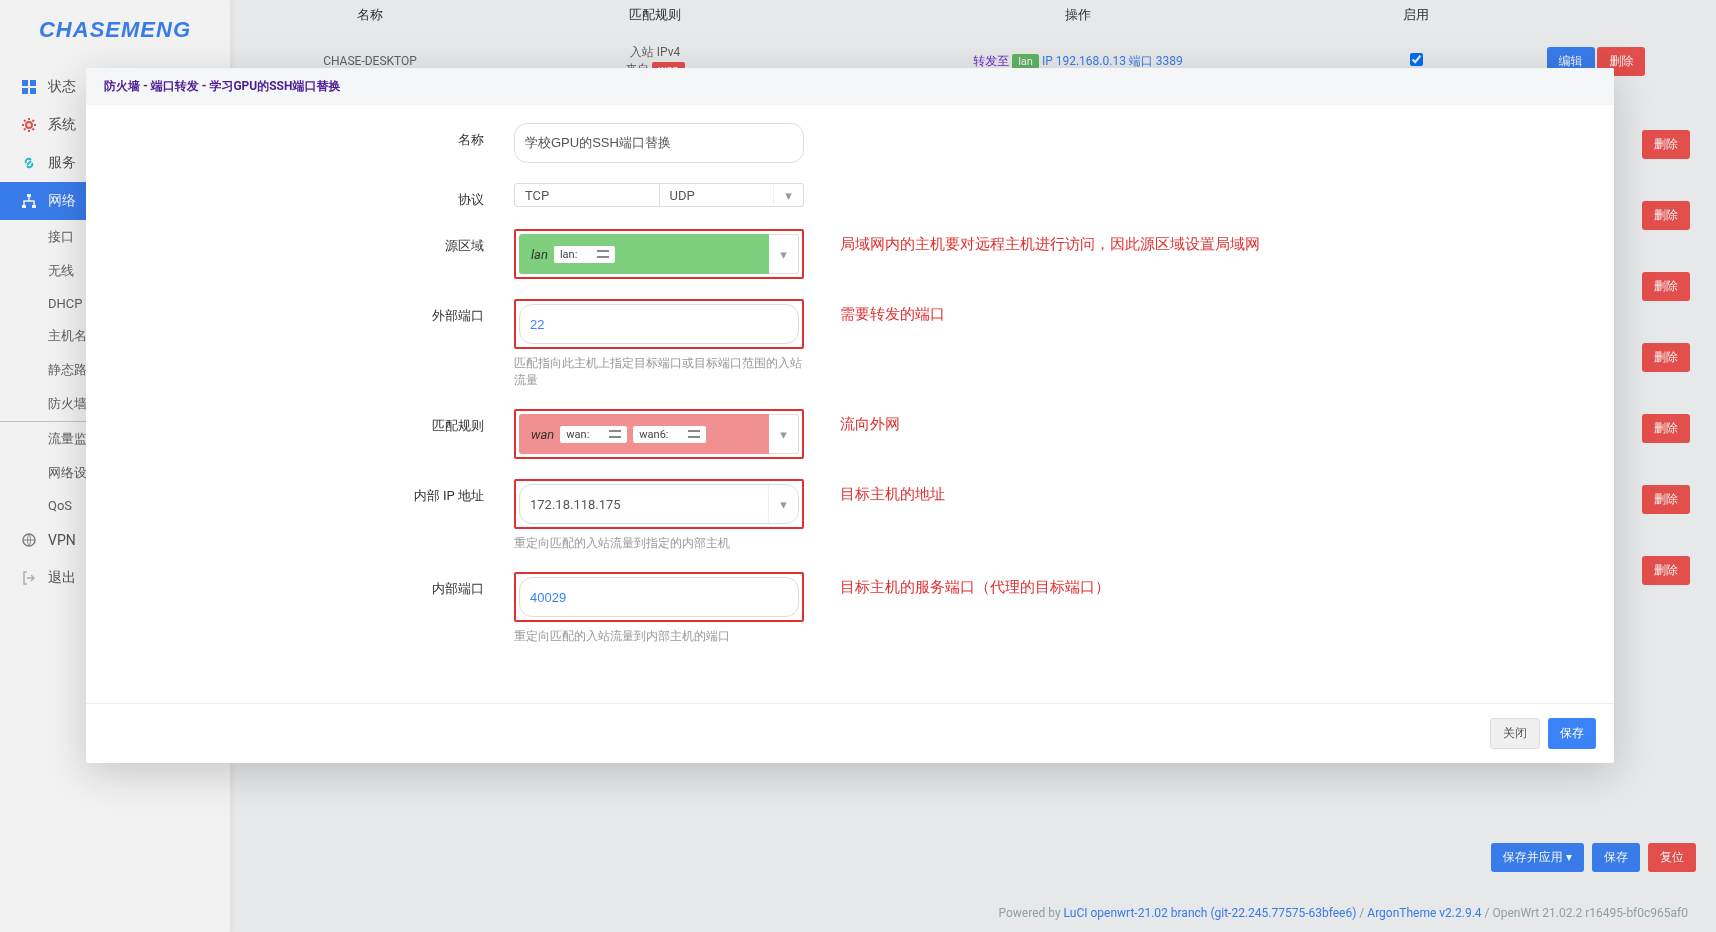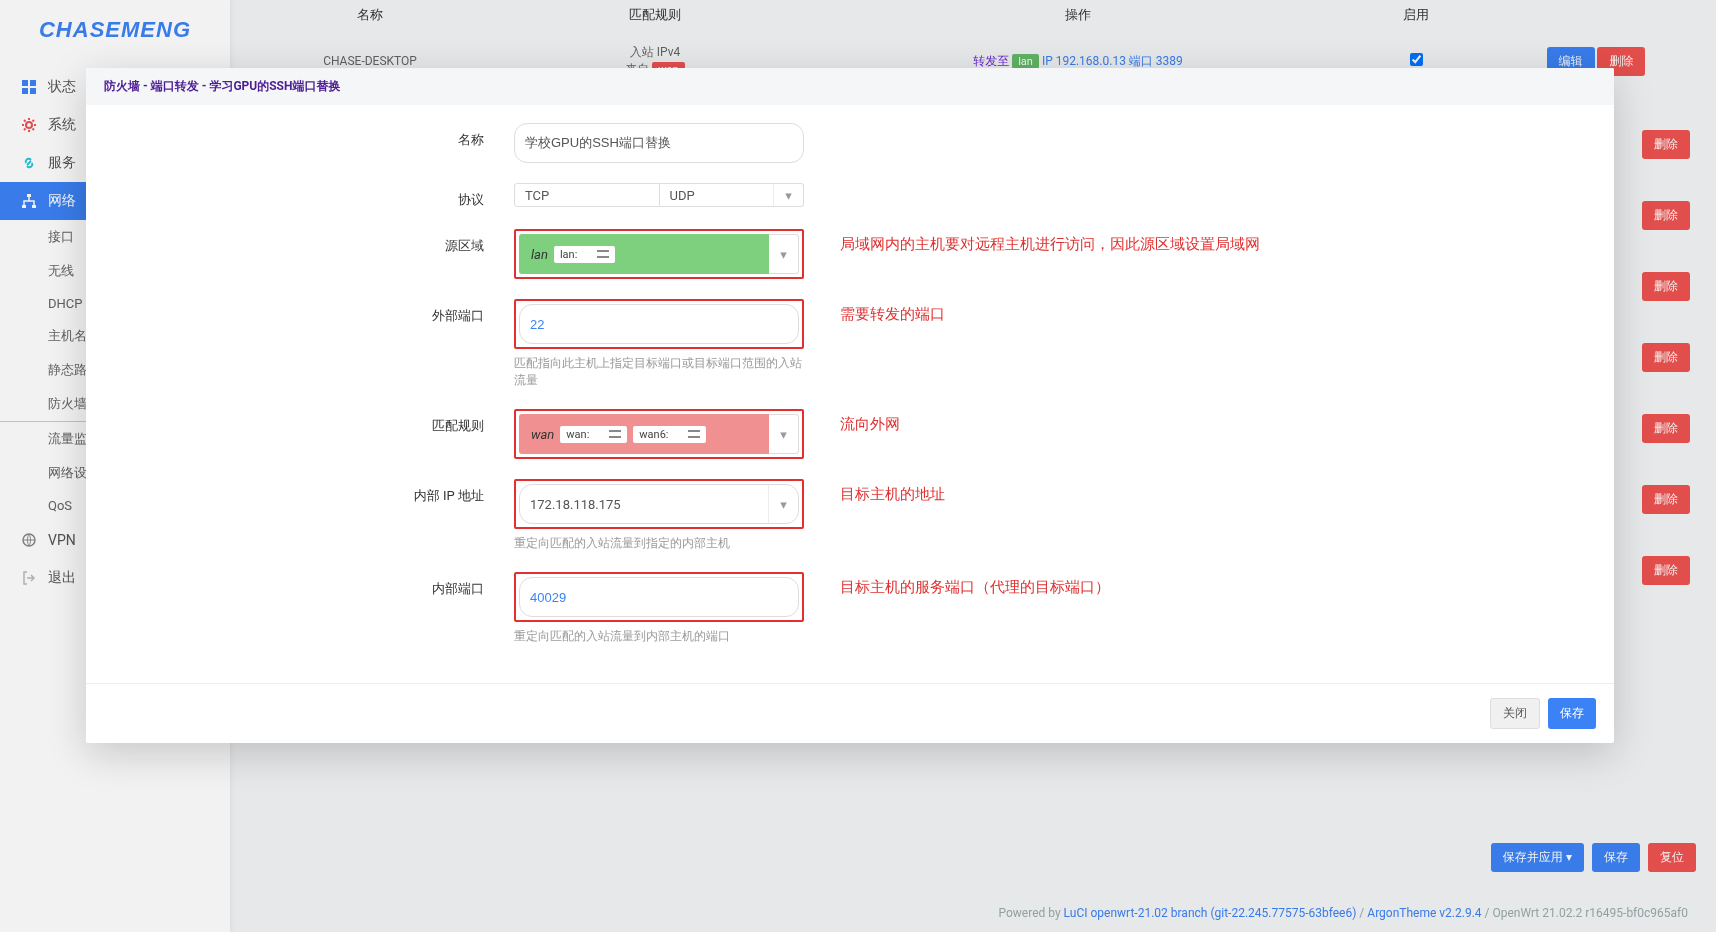--- a/index.html
+++ b/index.html
@@ -68,21 +68,21 @@
 .zone-select { display: flex; }
 .zone-body { flex: 1; height: 40px; border-radius: 3px 0 0 3px; display: flex; align-items: center; padding: 0 12px; gap: 6px; font-size: 12px; }
 .zone-body.lan { background: #7ed07e; }
 .zone-body.wan { background: #f19090; }
 .zone-caret { width: 30px; height: 40px; border: 1px solid #ddd; border-left: none; border-radius: 0 3px 3px 0; display: flex; align-items: center; justify-content: center; color: #999; background:#fff; }
 .zone-label { color: #333; font-style: italic; font-size: 13px; }
 .zone-chip { background: #fff; border-radius: 2px; padding: 2px 6px; display: inline-flex; align-items: center; gap: 20px; font-size: 11px; color: #444; text-align: center; }
 
 .redbox { border: 2px solid #e03030; border-radius: 2px; }
 
-.modal-footer { display: flex; justify-content: flex-end; gap: 8px; padding: 14px 18px; border-top: 1px solid #eee; }
+.modal-footer { display: flex; justify-content: flex-end; gap: 8px; padding: 14px 18px; border-top: 1px solid #eee; margin-top: 20px; }
 .btn-close { background: #f0f0f0; color: #555; border:1px solid #ddd; }
 .btn-save { background: #3b82f6; color: #fff; }
 
 
 .swap-icon { width:12px; height:10px; position:relative; display:inline-block; }
 .swap-icon::before, .swap-icon::after { content:""; position:absolute; left:0; width:12px; height:2px; background:#888; }
 .swap-icon::before { top:1px; }
 .swap-icon::after { bottom:1px; }
 </style>
 </head>

